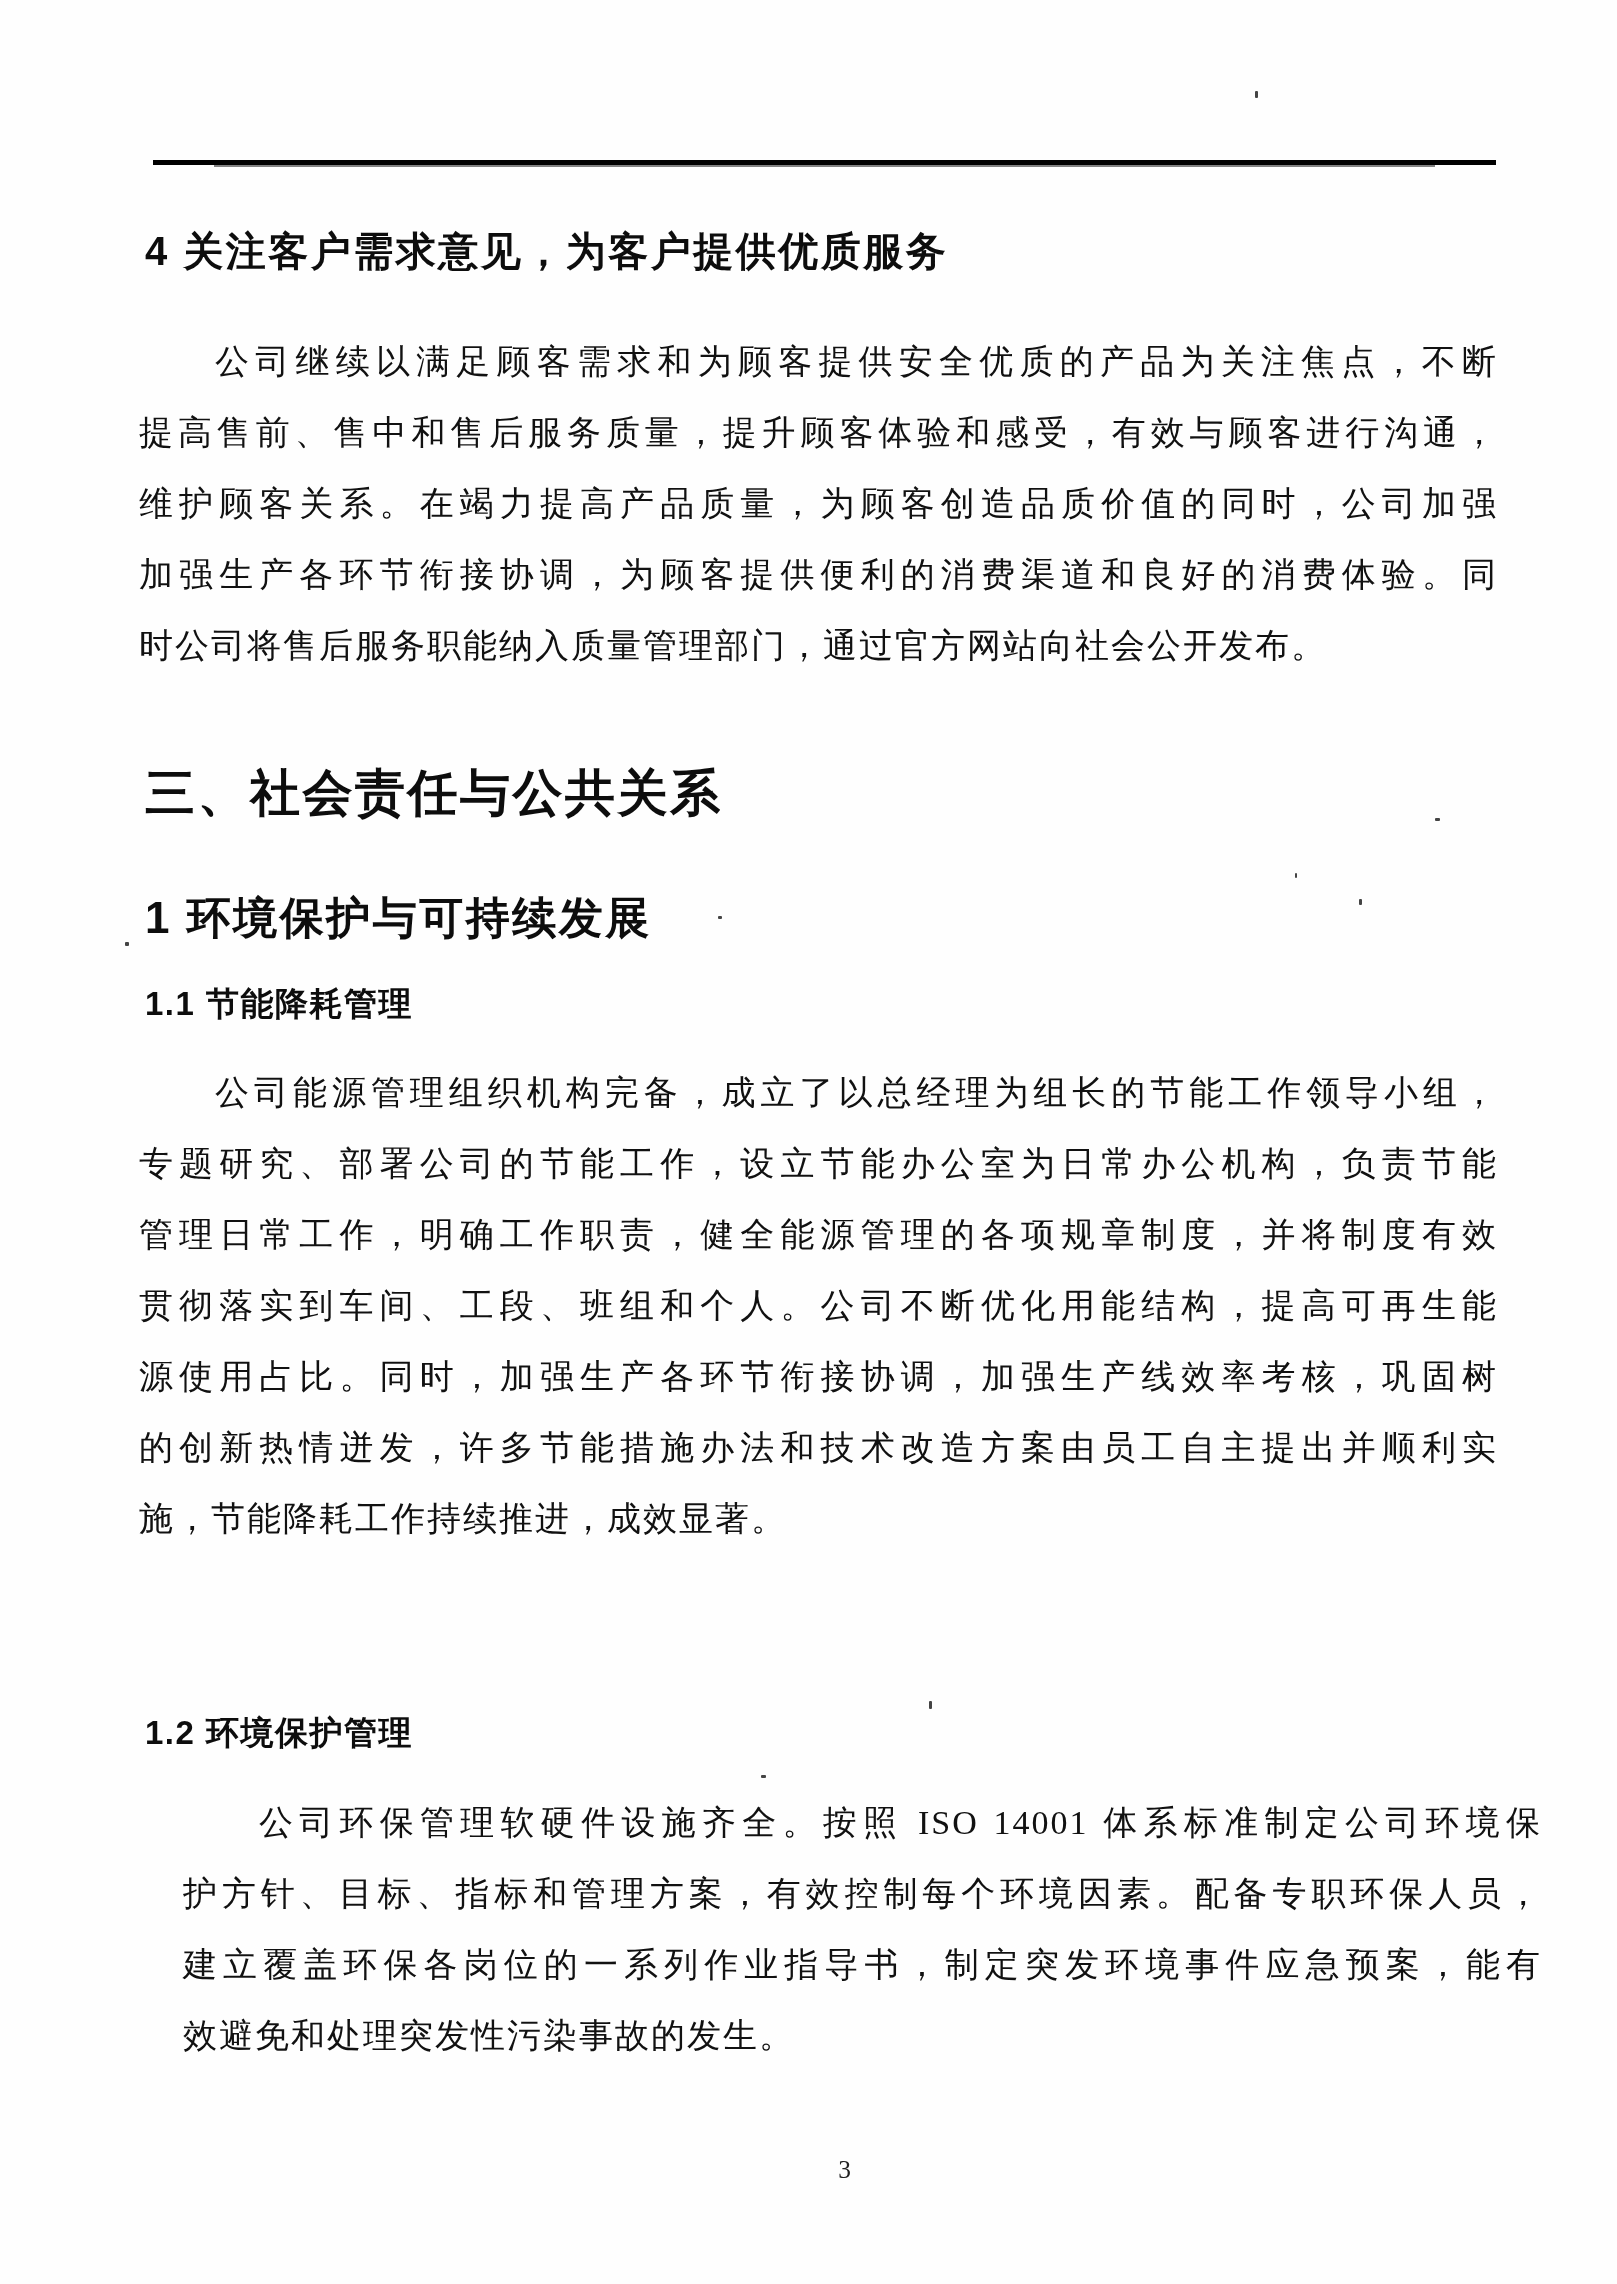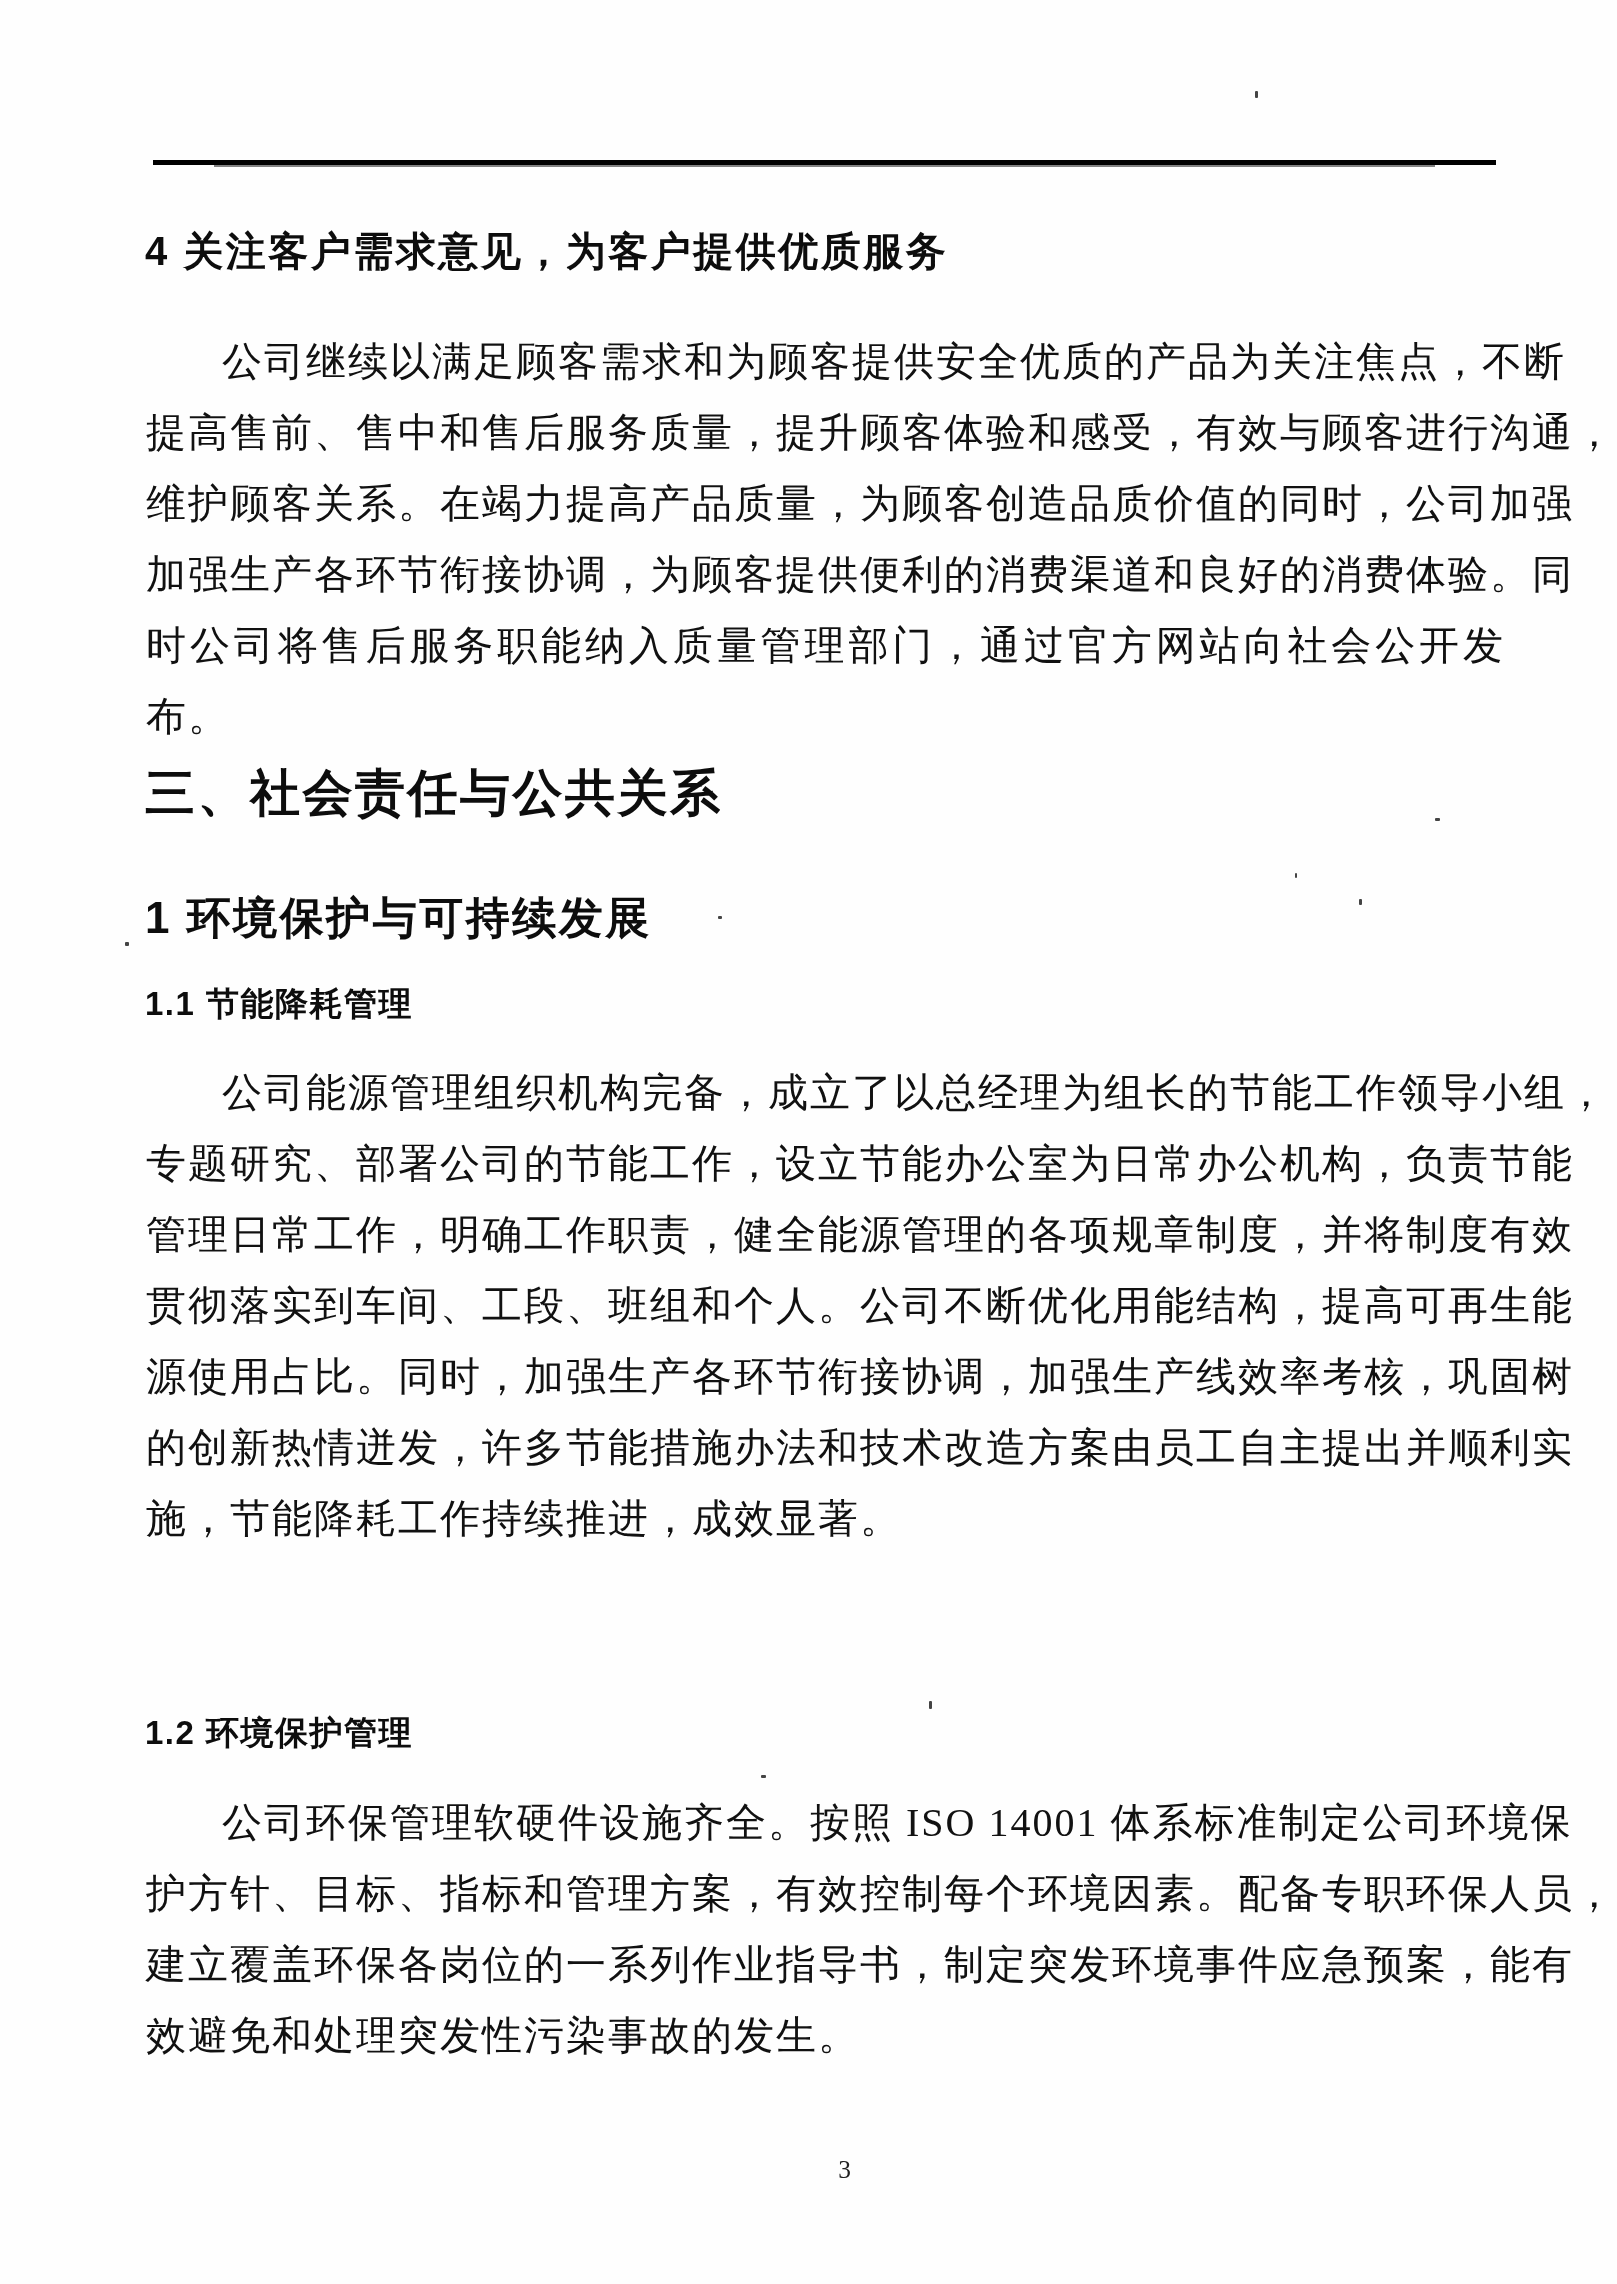--- a/index.html
+++ b/index.html
@@ -43,28 +43,28 @@
     white-space: nowrap;
     letter-spacing: 2.5px;
   }
   .h-main   { top: 224px;  font-size: 40px; }
   .h-sec    { top: 760px; font-size: 50px; }
   .h-sub1   { top: 889px; font-size: 44px; }
   .h-sub11  { top: 982px; font-size: 33px; letter-spacing: 1.5px; }
   .h-sub12  { top: 1711px; font-size: 33px; letter-spacing: 1.5px; }
   .para {
     position: absolute;
-    left: 146px;
+    left: 139px;
     width: 1359px;
-    font-size: 40px;
+    font-size: 34px;
     letter-spacing: 2px;
   }
   .p1 { top: 326px; }
   .p2 { top: 1057px; }
-  .p3 { top: 1787px; }
+  .p3 { top: 1787px; margin-left: 44px; }
   .line {
     height: 71px;
     line-height: 71px;
     text-align: justify;
     text-align-last: justify;
     white-space: nowrap;
   }
   .line.first { text-indent: 76px; }
   .line.last  { text-align-last: left; white-space: normal; }
   .page-number {

